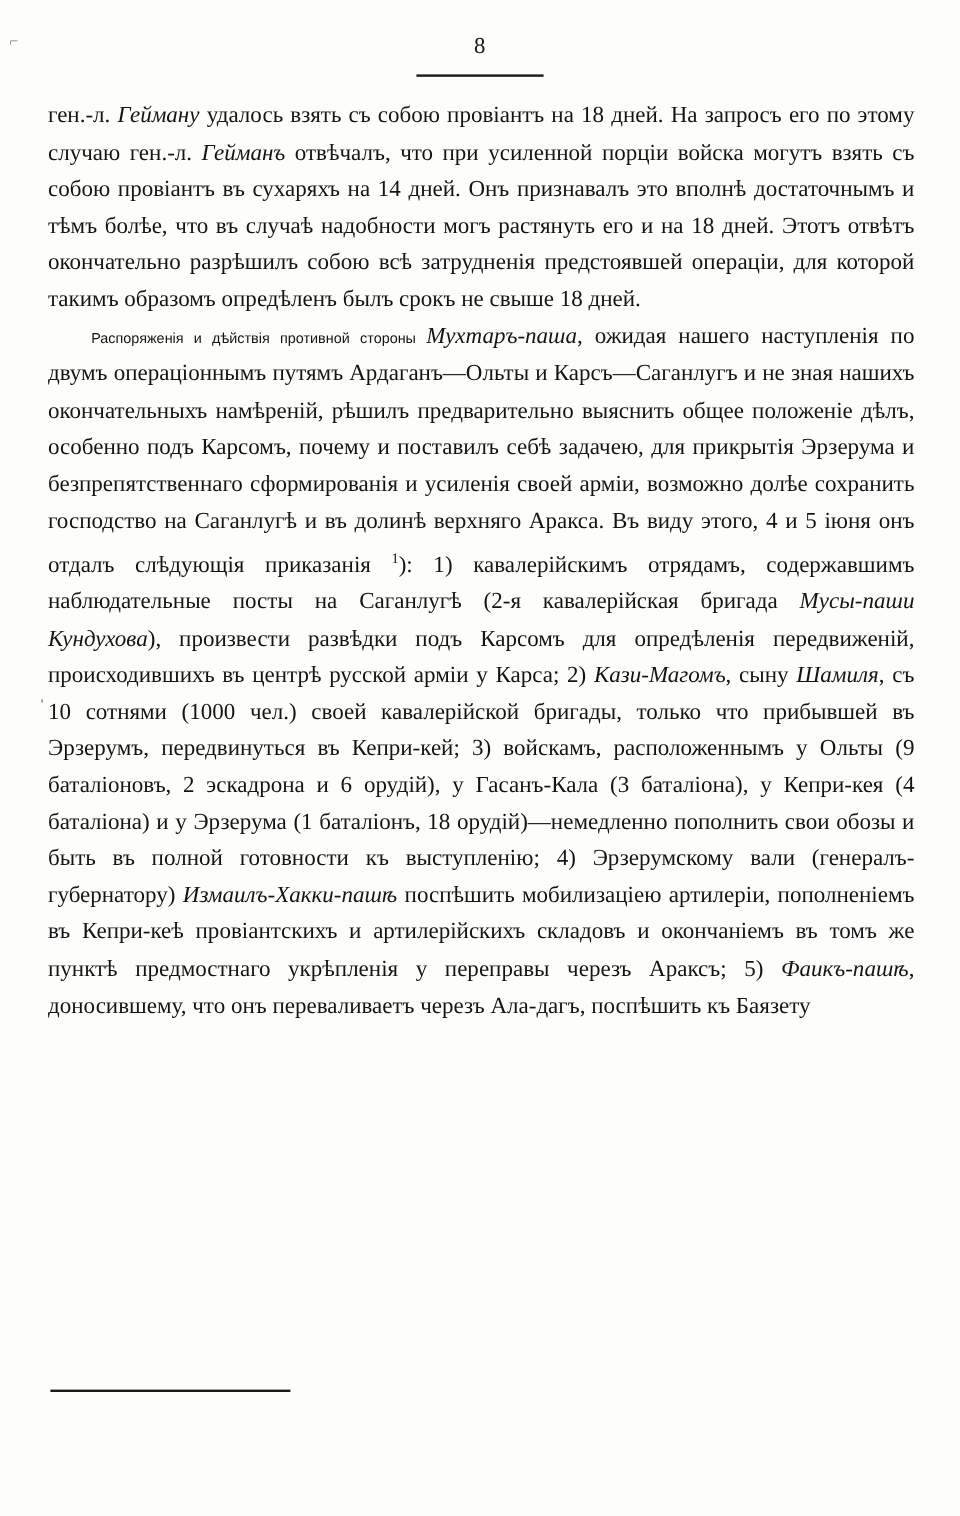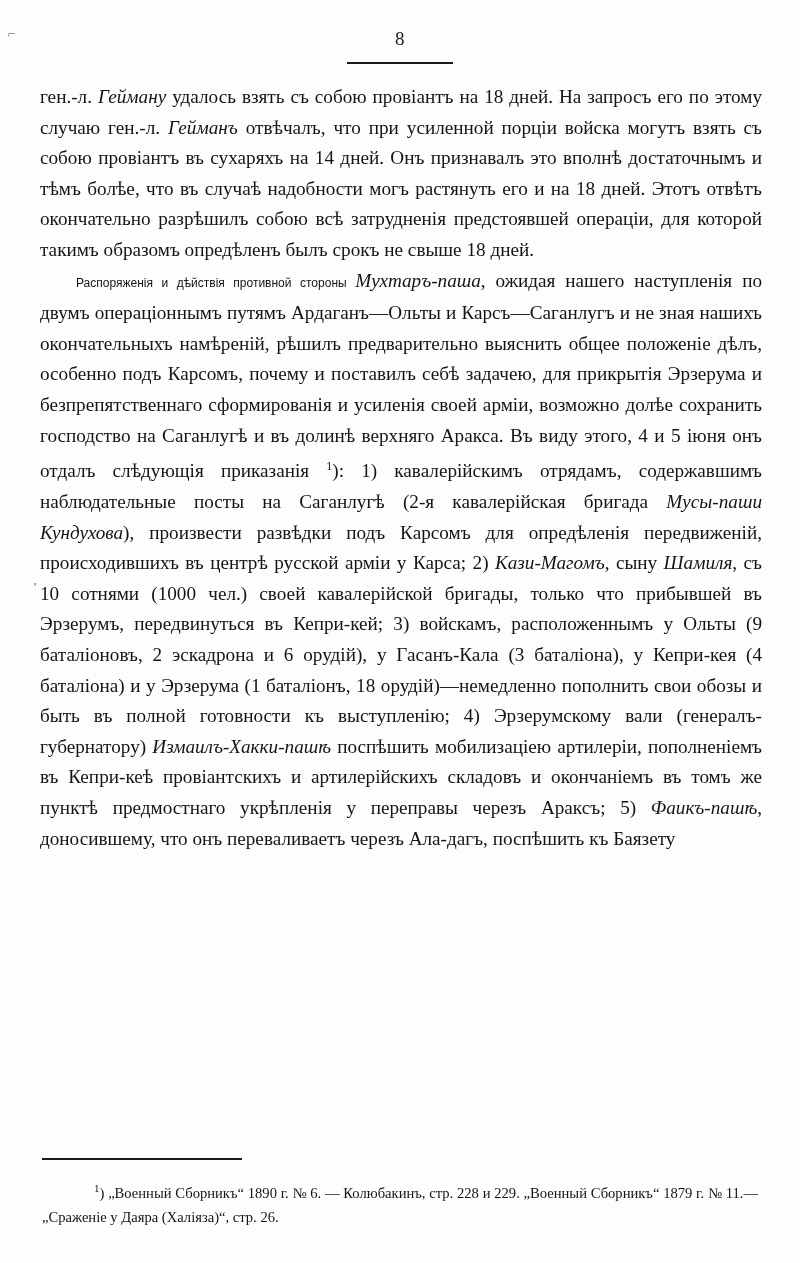--- a/index.html
+++ b/index.html
@@ -133,17 +133,14 @@
     <span class="page-number">8</span>
   </div>
   <div class="header-rule"></div>
 
   <div class="body-text">
     <p id="para-1"><span>ген.-л. </span><span class="it">Гейману</span><span> удалось взять съ собою провіантъ на 18 дней. На запросъ его по этому случаю ген.-л. </span><span class="it">Гейманъ</span><span> отвѣчалъ, что при усиленной порціи войска могутъ взять съ собою провіантъ въ сухаряхъ на 14 дней. Онъ признавалъ это вполнѣ достаточнымъ и тѣмъ болѣе, что въ случаѣ надобности могъ растянуть его и на 18 дней. Этотъ отвѣтъ окончательно разрѣшилъ собою всѣ затрудненія предстоявшей операціи, для которой такимъ образомъ опредѣленъ былъ срокъ не свыше 18 дней.</span></p>
     <p id="para-2" class="indent"><span class="sans">Распоряженія и дѣйствія противной стороны </span><span class="it">Мухтаръ-паша</span><span>, ожидая нашего наступленія по двумъ операціоннымъ путямъ Ардаганъ—Ольты и Карсъ—Саганлугъ и не зная нашихъ окончательныхъ намѣреній, рѣшилъ предварительно выяснить общее положеніе дѣлъ, особенно подъ Карсомъ, почему и поставилъ себѣ задачею, для прикрытія Эрзерума и безпрепятственнаго сформированія и усиленія своей арміи, возможно долѣе сохранить господство на Саганлугѣ и въ долинѣ верхняго Аракса. Въ виду этого, 4 и 5 іюня онъ отдалъ слѣдующія приказанія </span><sup class="fnref">1</sup><span>): 1) кавалерійскимъ отрядамъ, содержавшимъ наблюдательные посты на Саганлугѣ (2-я кавалерійская бригада </span><span class="it">Мусы-паши Кундухова</span><span>), произвести развѣдки подъ Карсомъ для опредѣленія передвиженій, происходившихъ въ центрѣ русской арміи у Карса; 2) </span><span class="it">Кази-Магомъ</span><span>, сыну </span><span class="it">Шамиля</span><span>, съ 10 сотнями (1000 чел.) своей кавалерійской бригады, только что прибывшей въ Эрзерумъ, передвинуться въ Кепри-кей; 3) войскамъ, расположеннымъ у Ольты (9 баталіоновъ, 2 эскадрона и 6 орудій), у Гасанъ-Кала (3 баталіона), у Кепри-кея (4 баталіона) и у Эрзерума (1 баталіонъ, 18 орудій)—немедленно пополнить свои обозы и быть въ полной готовности къ выступленію; 4) Эрзерумскому вали (генералъ-губернатору) </span><span class="it">Измаилъ-Хакки-пашѣ</span><span> поспѣшить мобилизаціею артилеріи, пополненіемъ въ Кепри-кеѣ провіантскихъ и артилерійскихъ складовъ и окончаніемъ въ томъ же пунктѣ предмостнаго укрѣпленія у переправы черезъ Араксъ; 5) </span><span class="it">Фаикъ-пашѣ</span><span>, доносившему, что онъ переваливаетъ черезъ Ала-дагъ, поспѣшить къ Баязету</span></p>
   </div>
 
   <div class="footnote-rule"></div>
-  <div class="footnote">
-    <p class="fn-indent"><span class="fn-marker">1</span><span>) „Военный Сборникъ“ 1890 г. № 6. — Колюбакинъ, стр. 228 и 229. „Военный Сборникъ“ 1879 г. № 11.—„Сраженіе у Даяра (Халіяза)“, стр. 26.</span></p>
-  </div>
 
 </div>
 
 </body></html>

